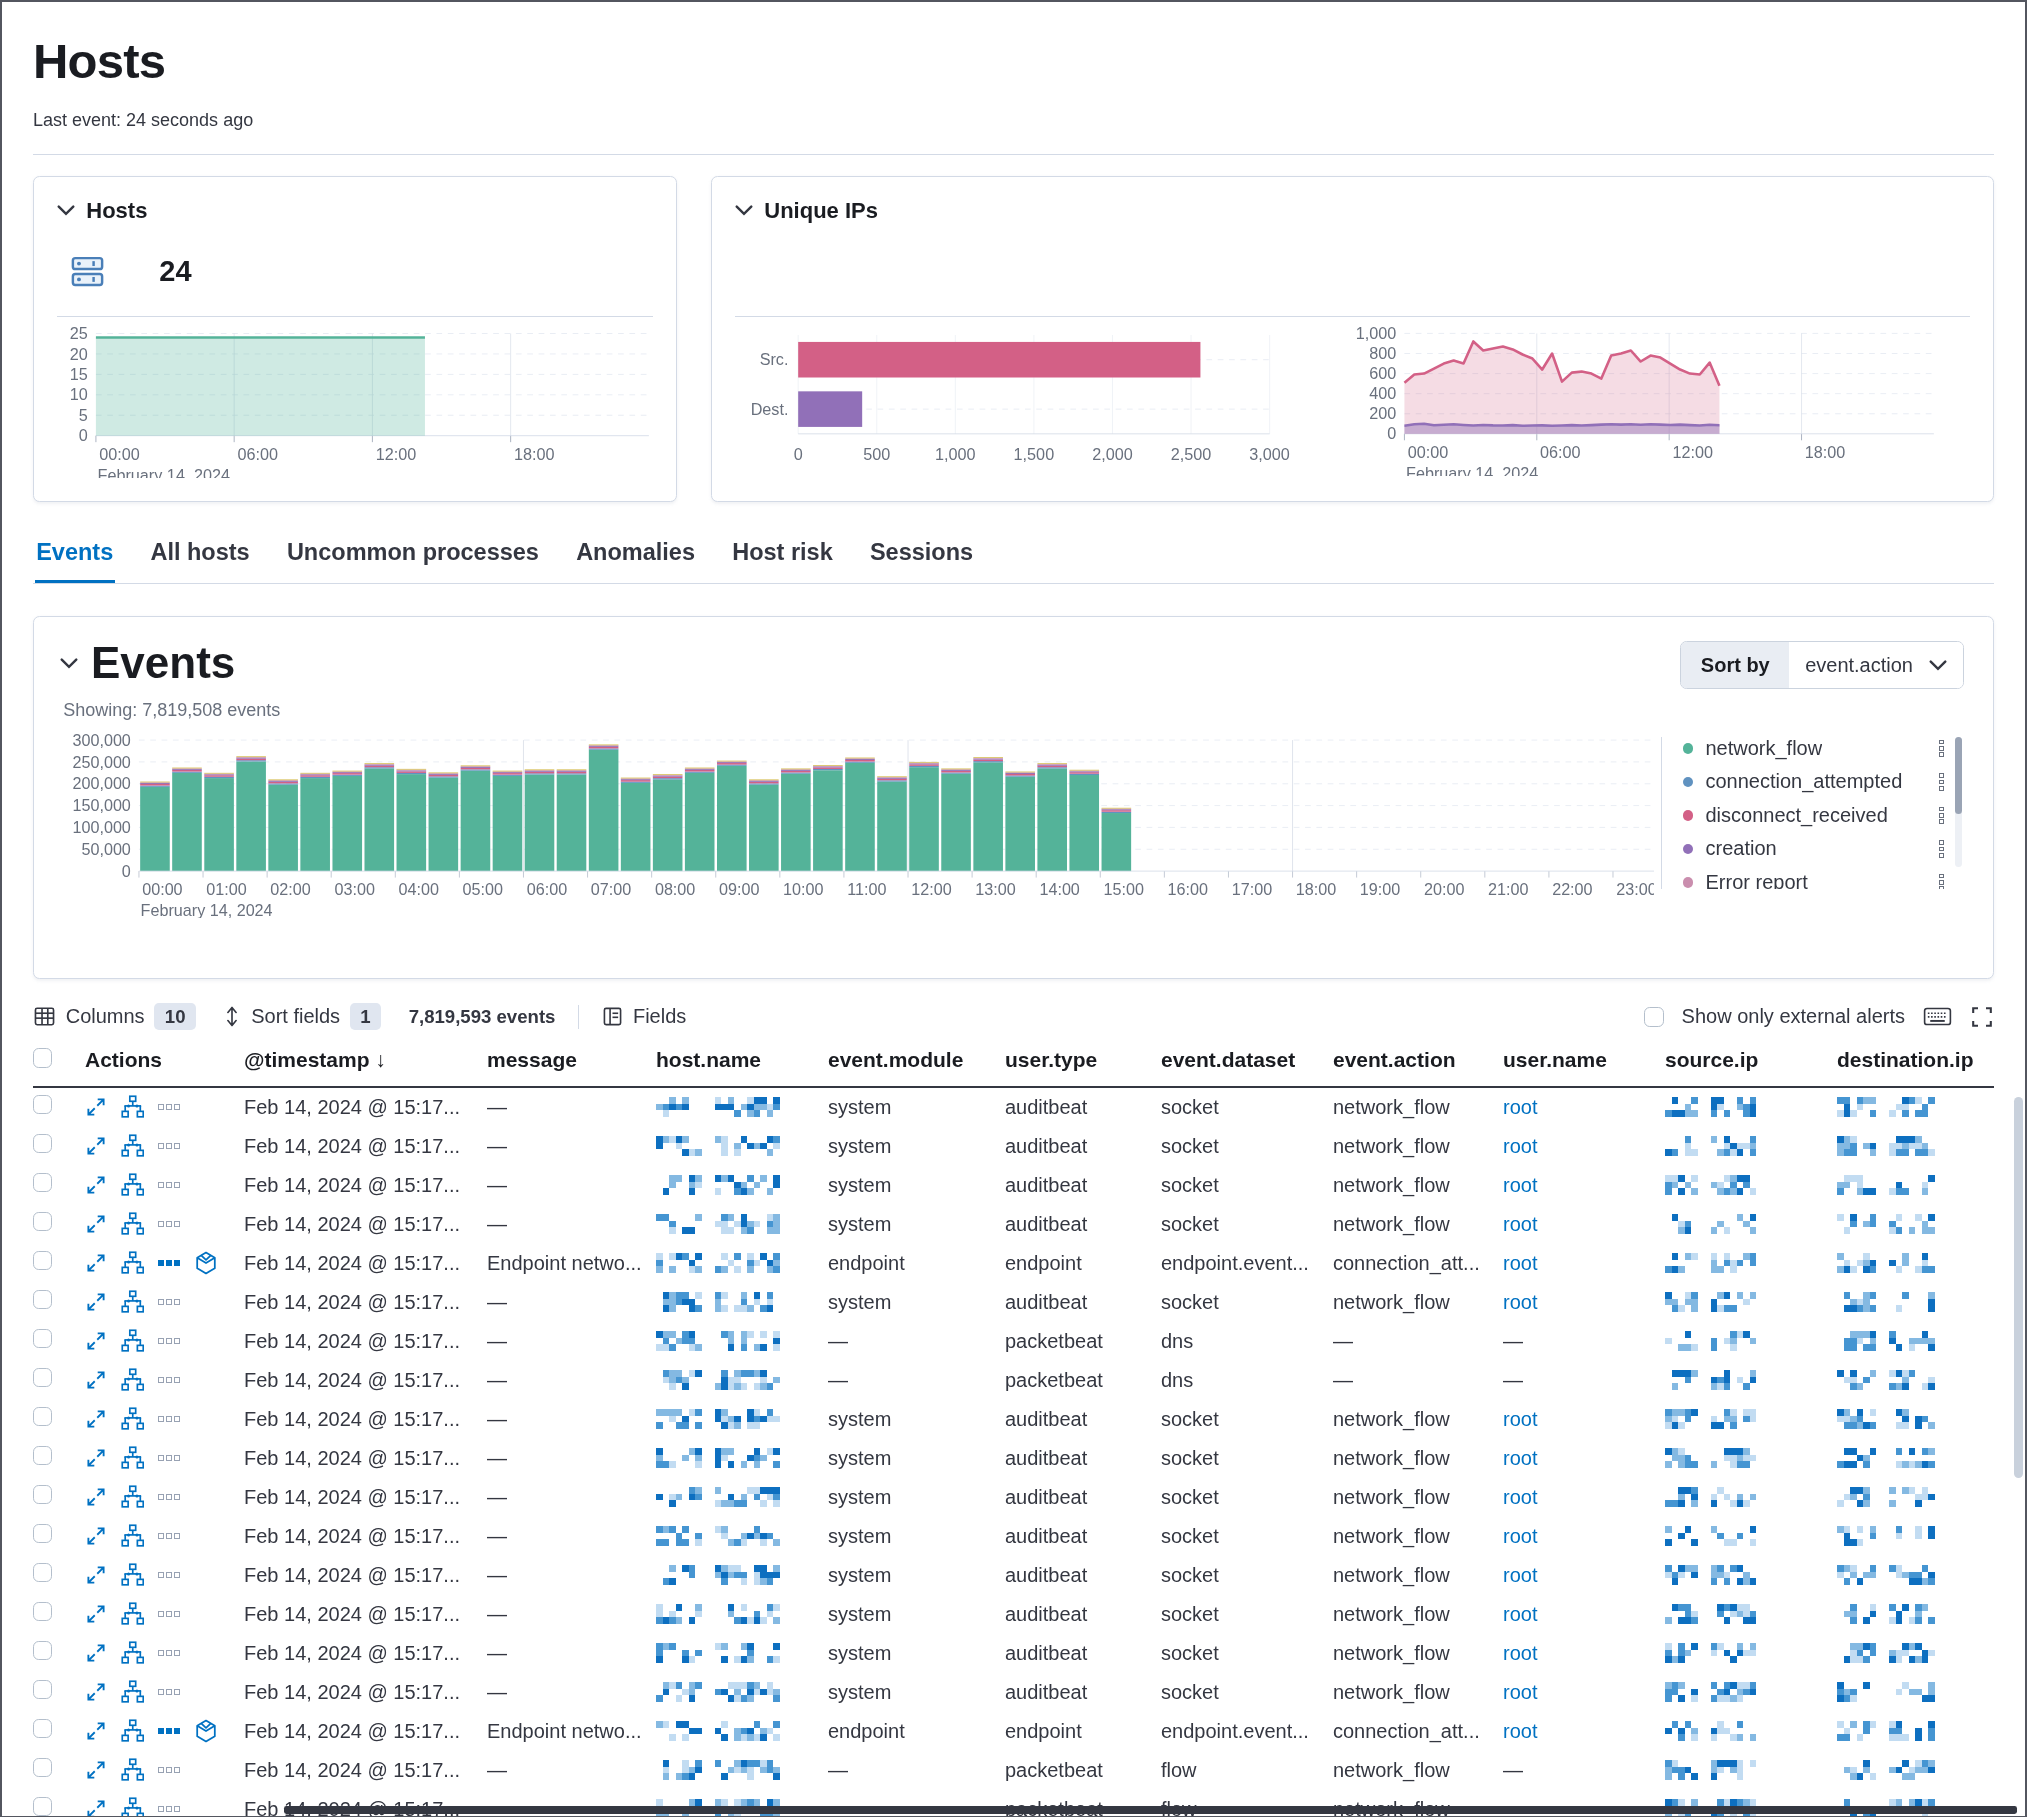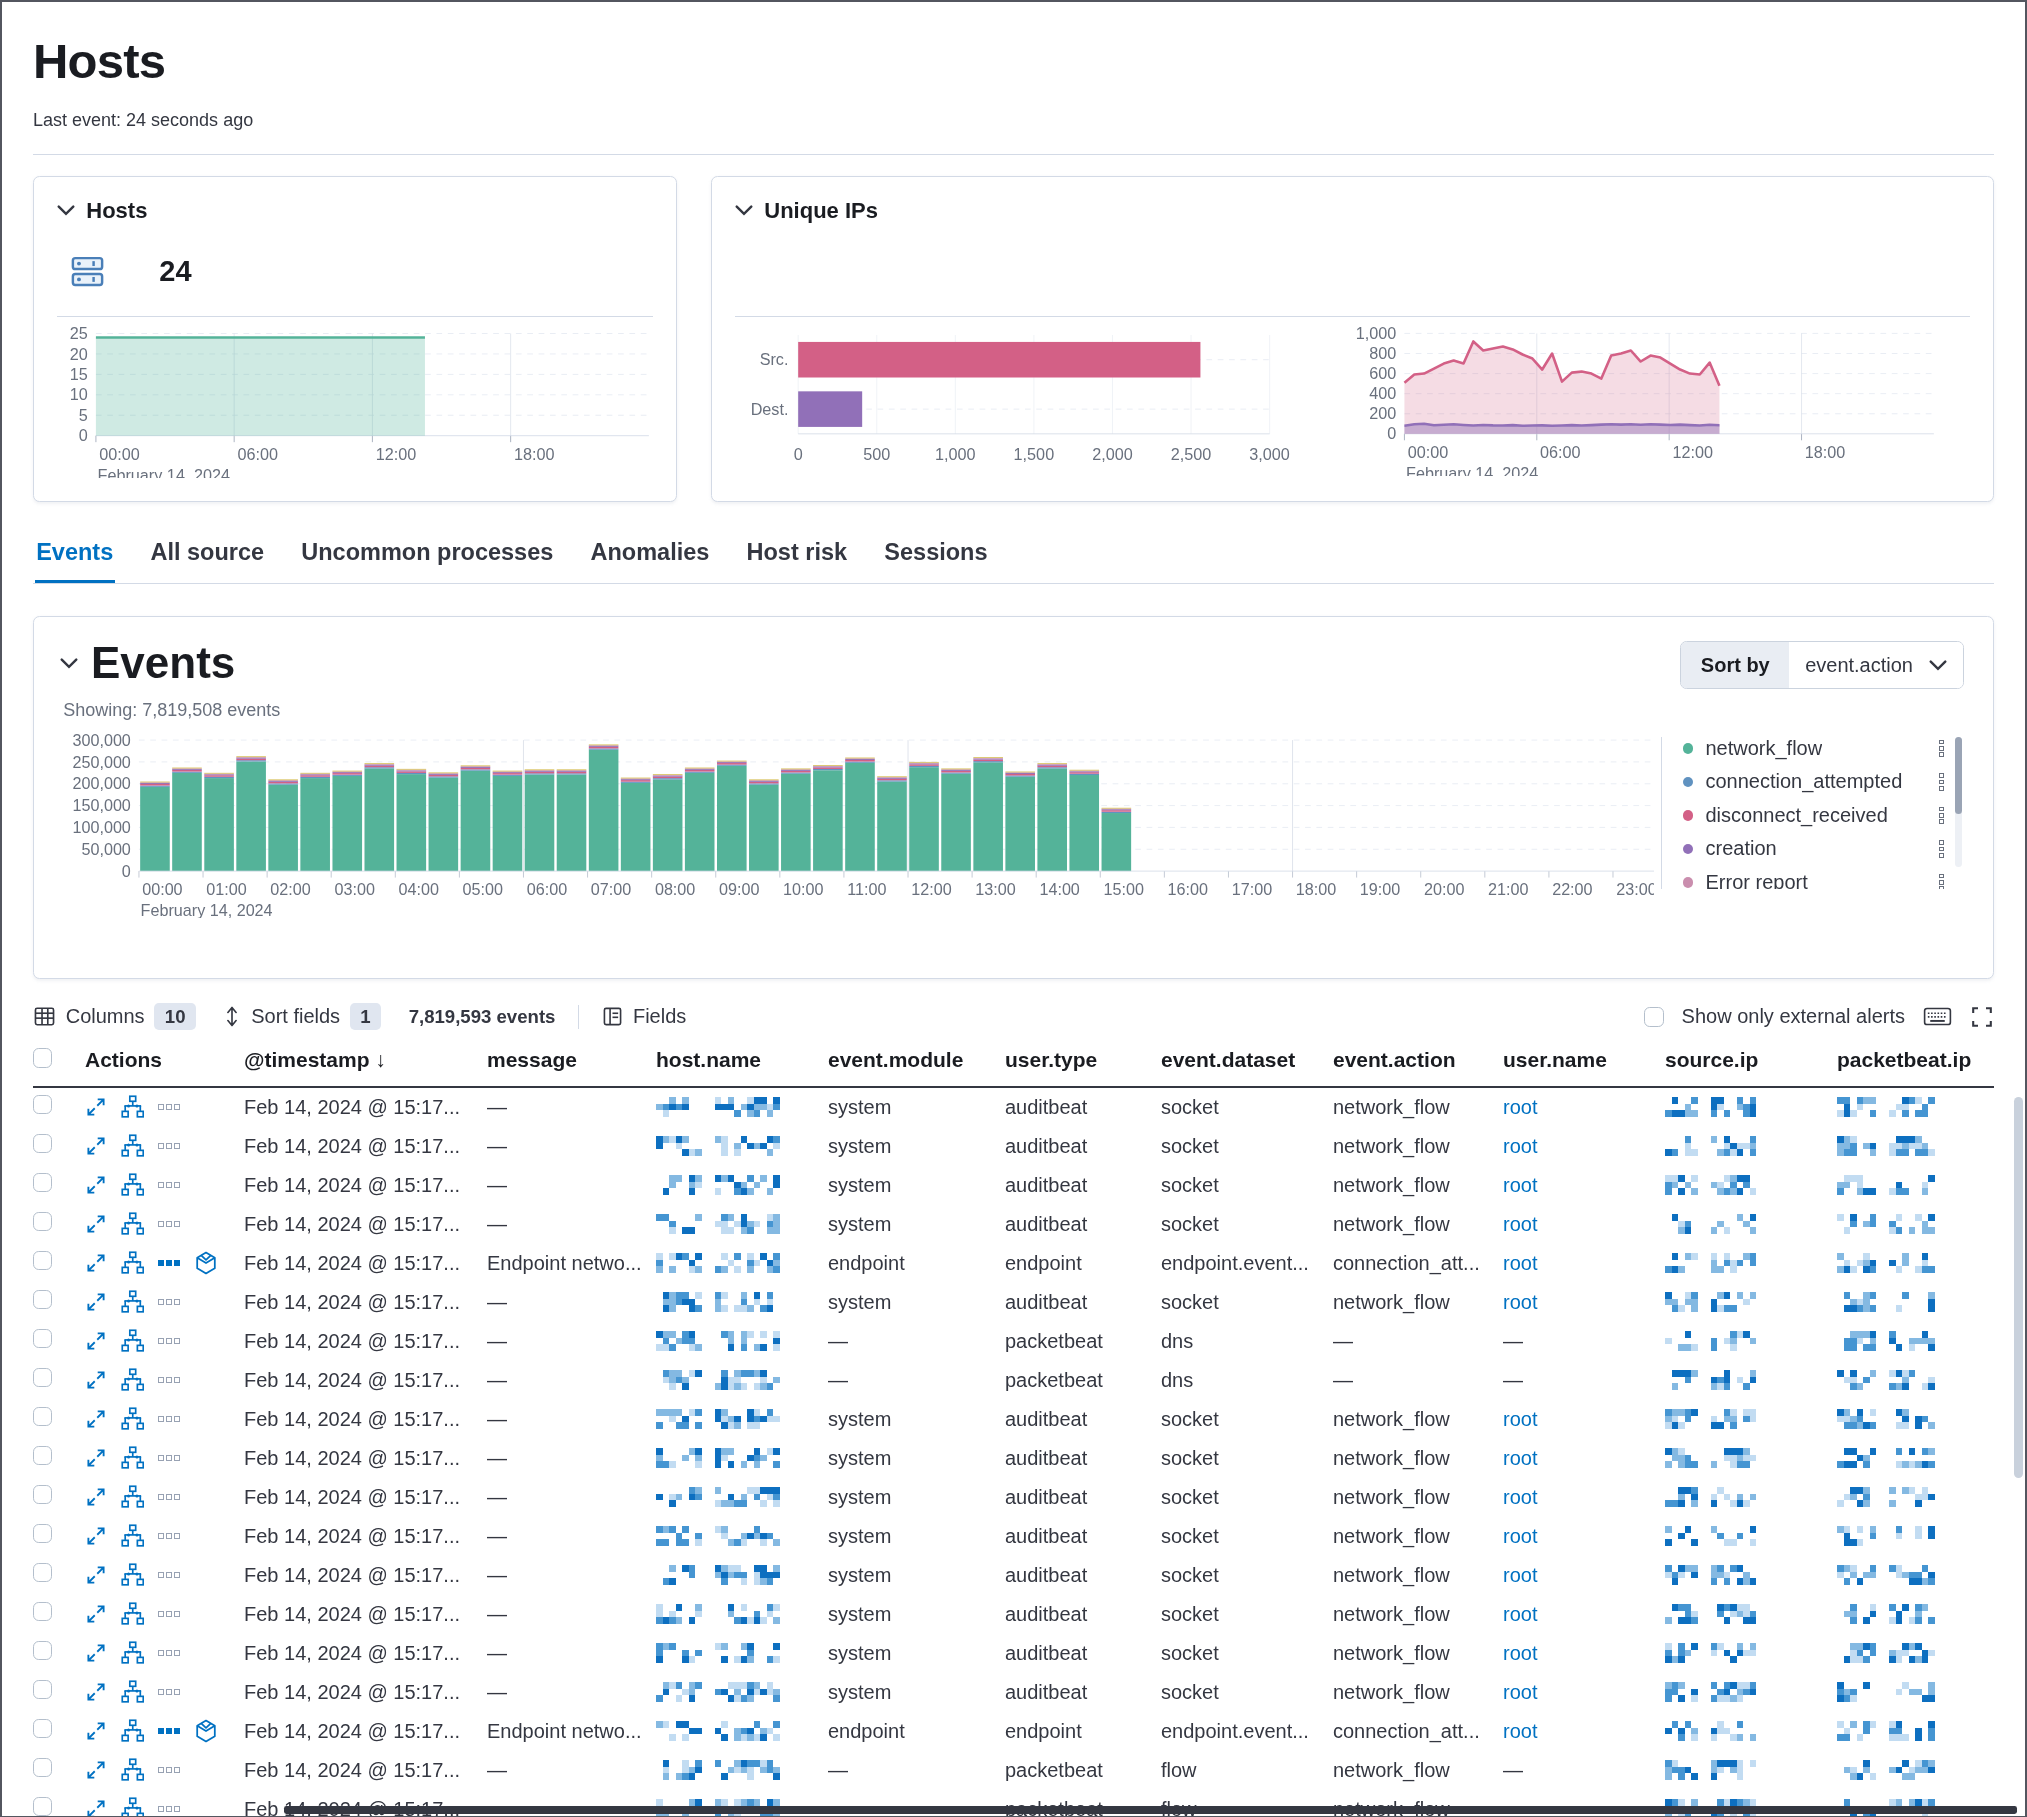--- a/index.html
+++ b/index.html
@@ -206,21 +206,21 @@
             <path d="M 66 138 L 66.0 128.1 L 78.2 126.2 L 90.3 125.6 L 102.5 127.5 L 114.6 126.8 L 126.8 126.2 L 139.0 127.1 L 151.1 127.8 L 163.3 127.1 L 175.4 127.6 L 187.6 127.8 L 199.8 127.3 L 211.9 128.1 L 224.1 127.8 L 236.2 127.6 L 248.4 128.1 L 260.6 127.8 L 272.7 127.3 L 284.9 127.8 L 297.0 127.3 L 309.2 126.6 L 321.4 126.1 L 333.5 126.6 L 345.7 126.1 L 357.8 126.8 L 370.0 126.1 L 382.2 126.6 L 394.3 127.1 L 406.5 126.6 L 418.6 127.3 L 430.8 127.8 L 443.0 126.8 L 455.1 127.5 L 455.1 138 Z" fill="rgba(145,112,184,0.45)"></path>
             <path d="M 66.0 128.1 L 78.2 126.2 L 90.3 125.6 L 102.5 127.5 L 114.6 126.8 L 126.8 126.2 L 139.0 127.1 L 151.1 127.8 L 163.3 127.1 L 175.4 127.6 L 187.6 127.8 L 199.8 127.3 L 211.9 128.1 L 224.1 127.8 L 236.2 127.6 L 248.4 128.1 L 260.6 127.8 L 272.7 127.3 L 284.9 127.8 L 297.0 127.3 L 309.2 126.6 L 321.4 126.1 L 333.5 126.6 L 345.7 126.1 L 357.8 126.8 L 370.0 126.1 L 382.2 126.6 L 394.3 127.1 L 406.5 126.6 L 418.6 127.3 L 430.8 127.8 L 443.0 126.8 L 455.1 127.5 " fill="none" stroke="#9170B8" stroke-width="3.2" stroke-linejoin="round"></path>
             <text x="68" y="194" class="dateLabel">February 14, 2024</text>
           </svg>
       </div>
     </section>
   </div>
 
   <nav class="tabs">
       <div class="tab active">Events</div>
-      <div class="tab">All source</div>
+      <div class="tab">All hosts</div>
       <div class="tab">Uncommon processes</div>
       <div class="tab">Anomalies</div>
       <div class="tab">Host risk</div>
       <div class="tab">Sessions</div>
     </nav>
 
   <section class="card events-card">
     <div class="events-title-row">
       <svg class="chev" viewBox="0 0 22 14">
           <polyline points="2,2 11,11 20,2" fill="none" stroke="#343741" stroke-width="3" stroke-linecap="round"></polyline>
@@ -597,21 +597,21 @@
         <div>Actions</div>
         <div>@timestamp ↓</div>
         <div>message</div>
         <div>host.name</div>
         <div>event.module</div>
         <div>user.type</div>
         <div>event.dataset</div>
         <div>event.action</div>
         <div>user.name</div>
         <div>source.ip</div>
-        <div>packetbeat.ip</div>
+        <div>destination.ip</div>
       </div>
     <div id="tbody">
         <div class="tr">
           <div><span class="checkbox"></span></div>
           <div class="td-actions">
             <svg width="22" height="22" viewBox="0 0 26 26">
               <path d="M15 4 H22 V11 M22 4 L14.5 11.5 M11 22 H4 V15 M4 22 L11.5 14.5" fill="none" stroke="#0071C2" stroke-width="2.2"></path>
             </svg>
             <svg width="23.5" height="23.5" viewBox="0 0 28 28">
               <rect x="10.5" y="1.5" width="7" height="6" fill="none" stroke="#0071C2" stroke-width="2"></rect>

